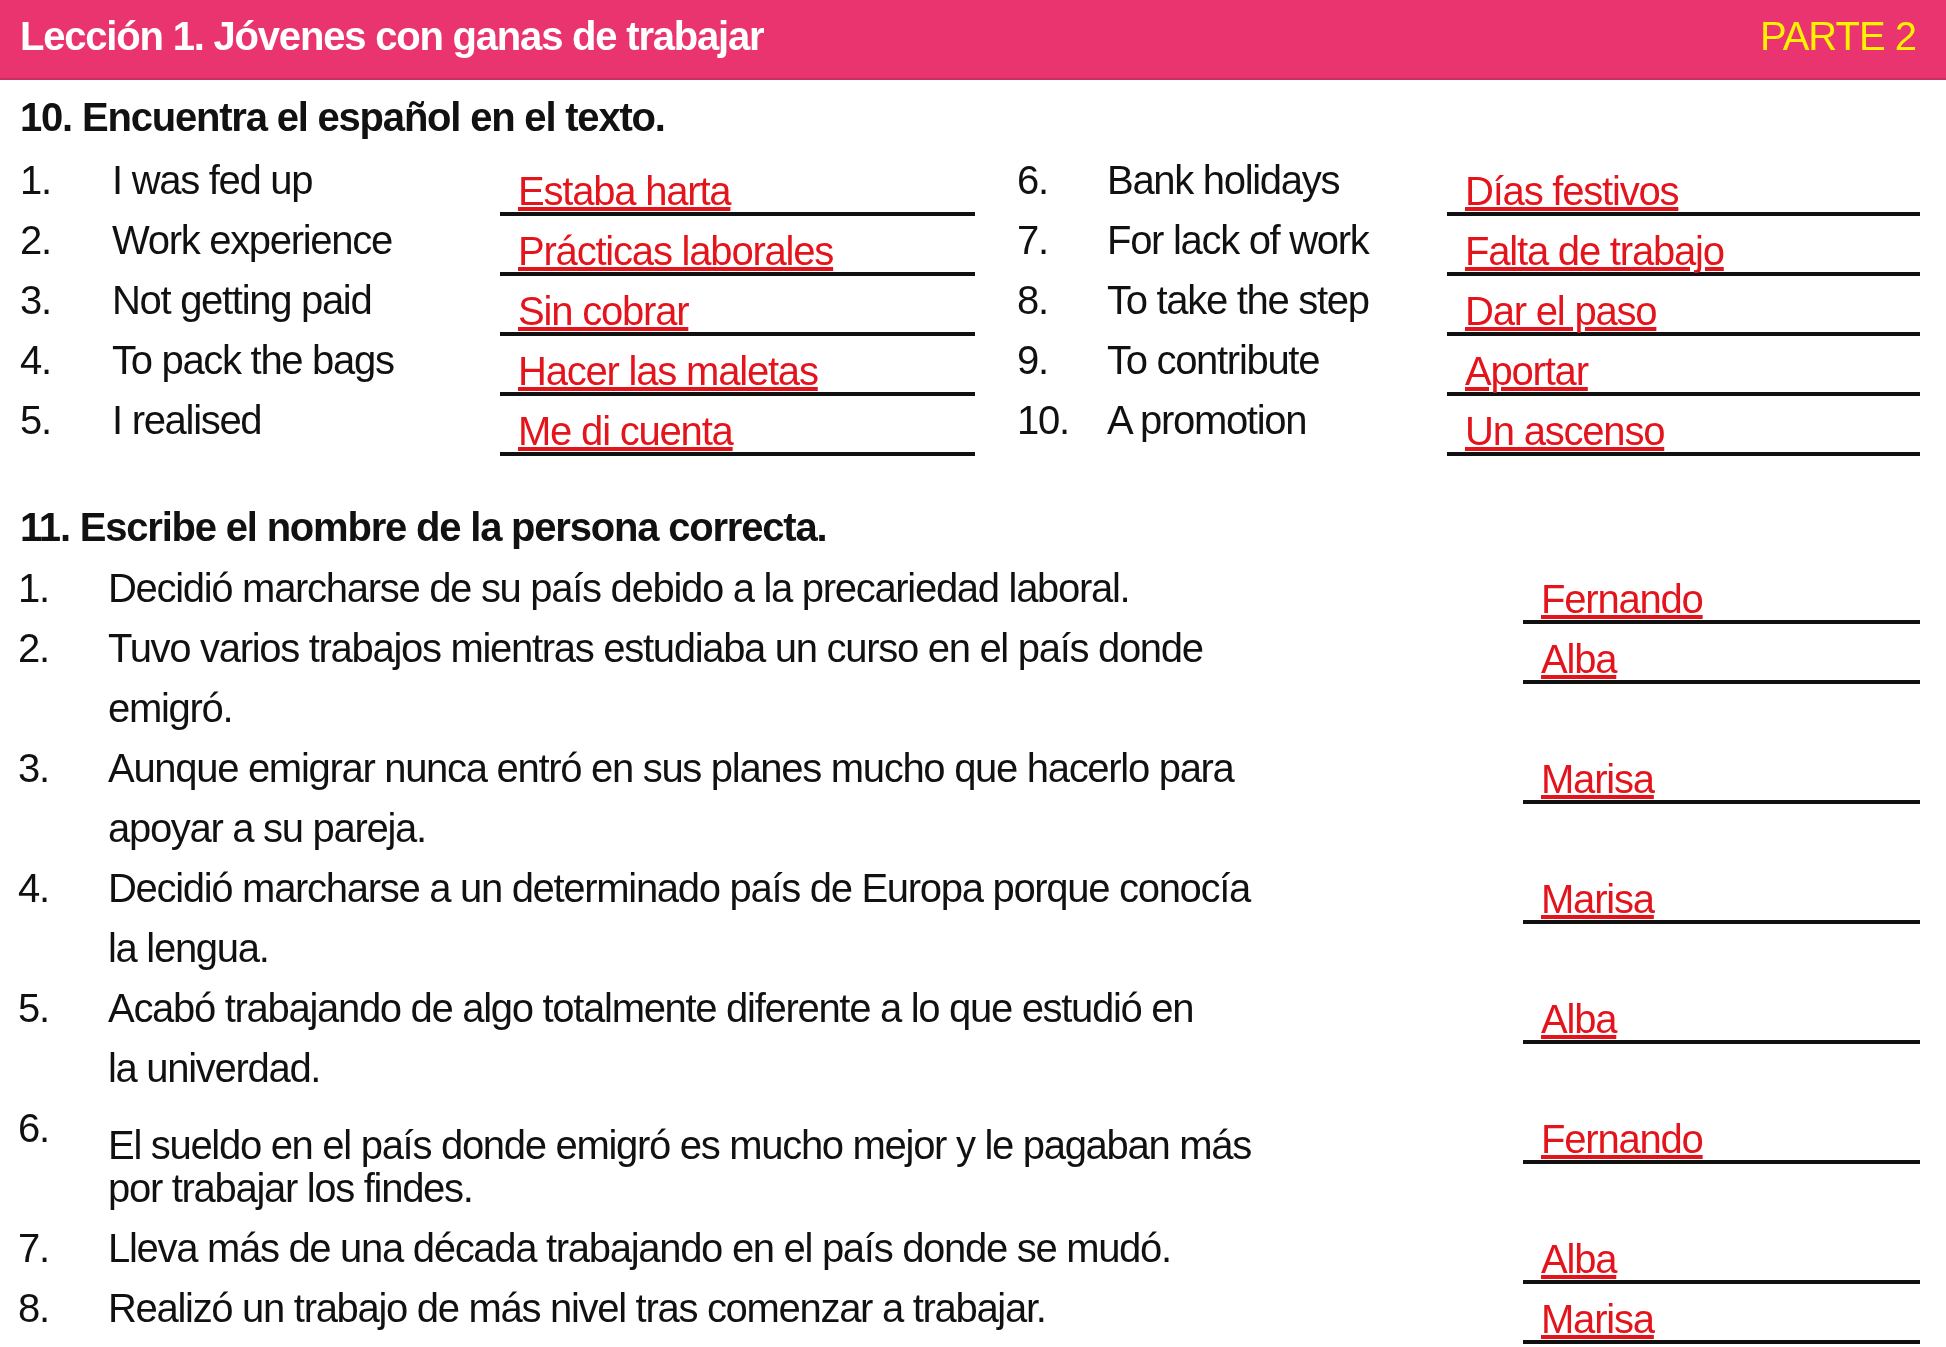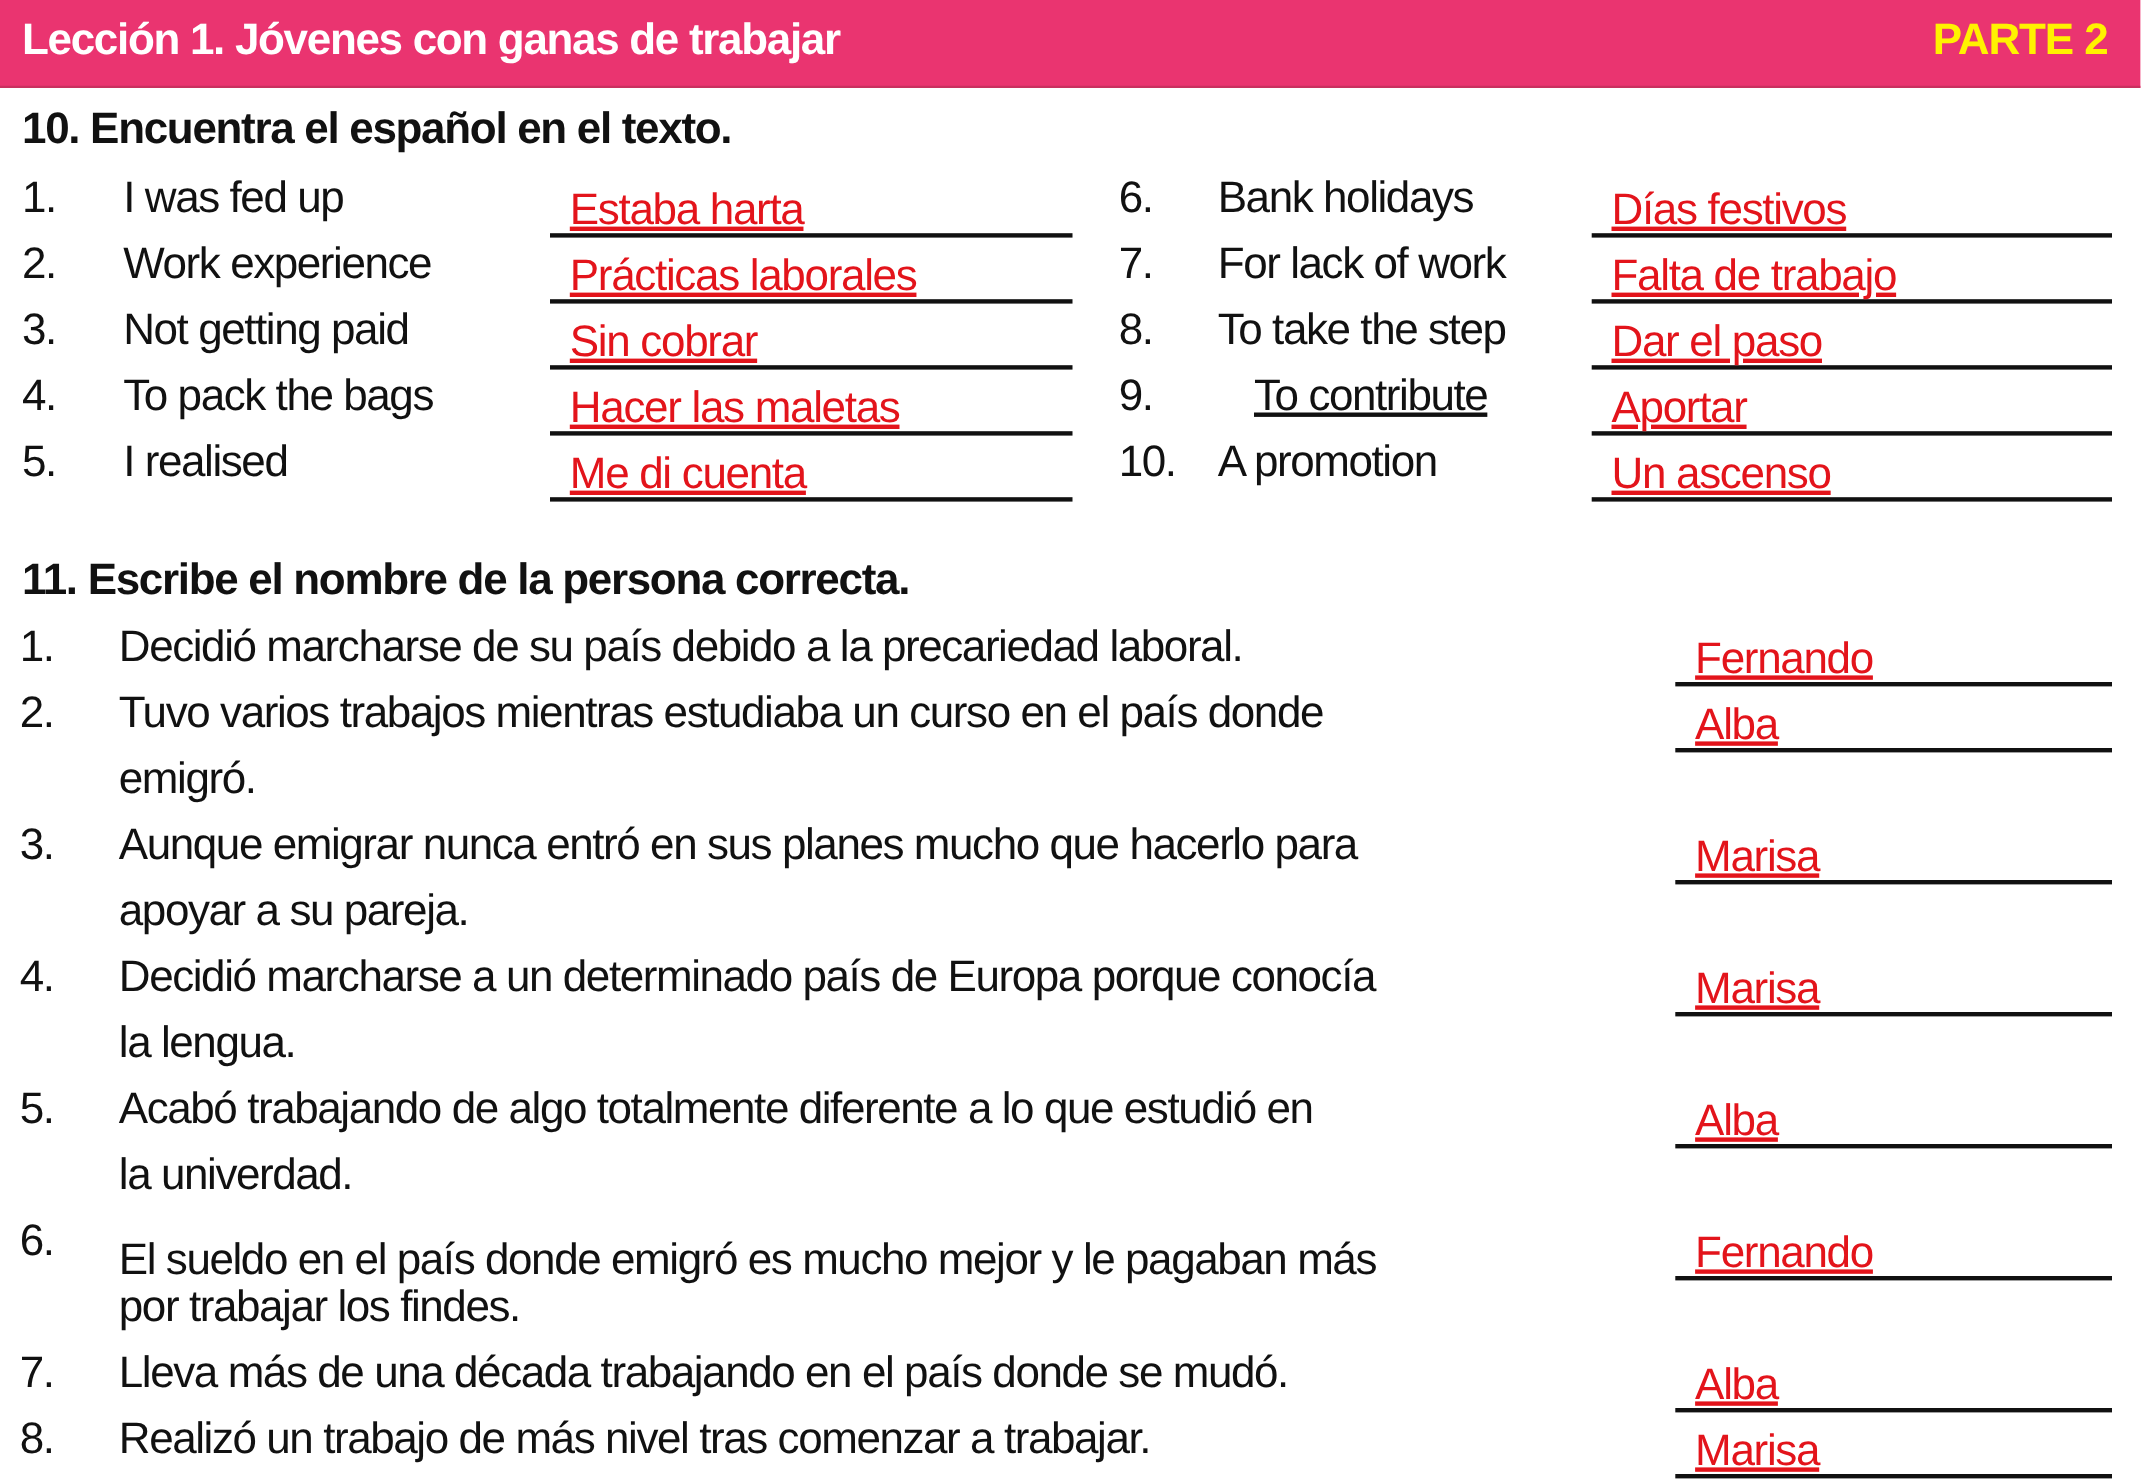--- a/index.html
+++ b/index.html
@@ -9,21 +9,21 @@
   }
   .header {
     position: absolute; left: 0; top: 0; width: 1946px; height: 78px;
     background: #EA3470; border-bottom: 2px solid #c9305f;
   }
   .header-title {
     position: absolute; left: 20px; top: 14px; font-size: 40px; font-weight: bold;
     color: #ffffff; letter-spacing: -1.2px; white-space: nowrap;
   }
   .header-part {
-    position: absolute; right: 30px; top: 14px; font-size: 40px; font-weight: bold;
+    position: absolute; right: 30px; top: 14px; font-size: 40px; font-weight: normal;
     color: #FFF200; letter-spacing: -1px; white-space: nowrap;
   }
   .section-title {
     position: absolute; left: 20px; font-size: 40px; font-weight: bold;
     letter-spacing: -1.2px; white-space: nowrap;
   }
   .row { position: absolute; height: 60px; }
   .num, .term, .q { position: absolute; font-size: 40px; letter-spacing: -1.3px; white-space: nowrap; top: 0; }
   .answer-slot {
     position: absolute; top: 4px; height: 50px; border-bottom: 4px solid #111;
@@ -100,21 +100,21 @@
   </div>
   <div class="row" style="top:278px; left:0; width:1946px;">
     <span class="num" style="left:1017px;">8.</span>
     <span class="term" style="left:1107px;">To take the step</span>
     <div class="answer-slot" style="left:1447px; width:473px;">
       <span class="answer">Dar el paso</span>
     </div>
   </div>
   <div class="row" style="top:338px; left:0; width:1946px;">
     <span class="num" style="left:1017px;">9.</span>
-    <span class="term" style="left:1140px;text-decoration:underline;">To contribute</span>
+    <span class="term" style="left:1107px;">To contribute</span>
     <div class="answer-slot" style="left:1447px; width:473px;">
       <span class="answer">Aportar</span>
     </div>
   </div>
   <div class="row" style="top:398px; left:0; width:1946px;padding-left:38px;">
     <span class="num" style="left:1017px;">10.</span>
     <span class="term" style="left:1107px;">A promotion</span>
     <div class="answer-slot" style="left:1447px; width:473px;">
       <span class="answer">Un ascenso</span>
     </div>

